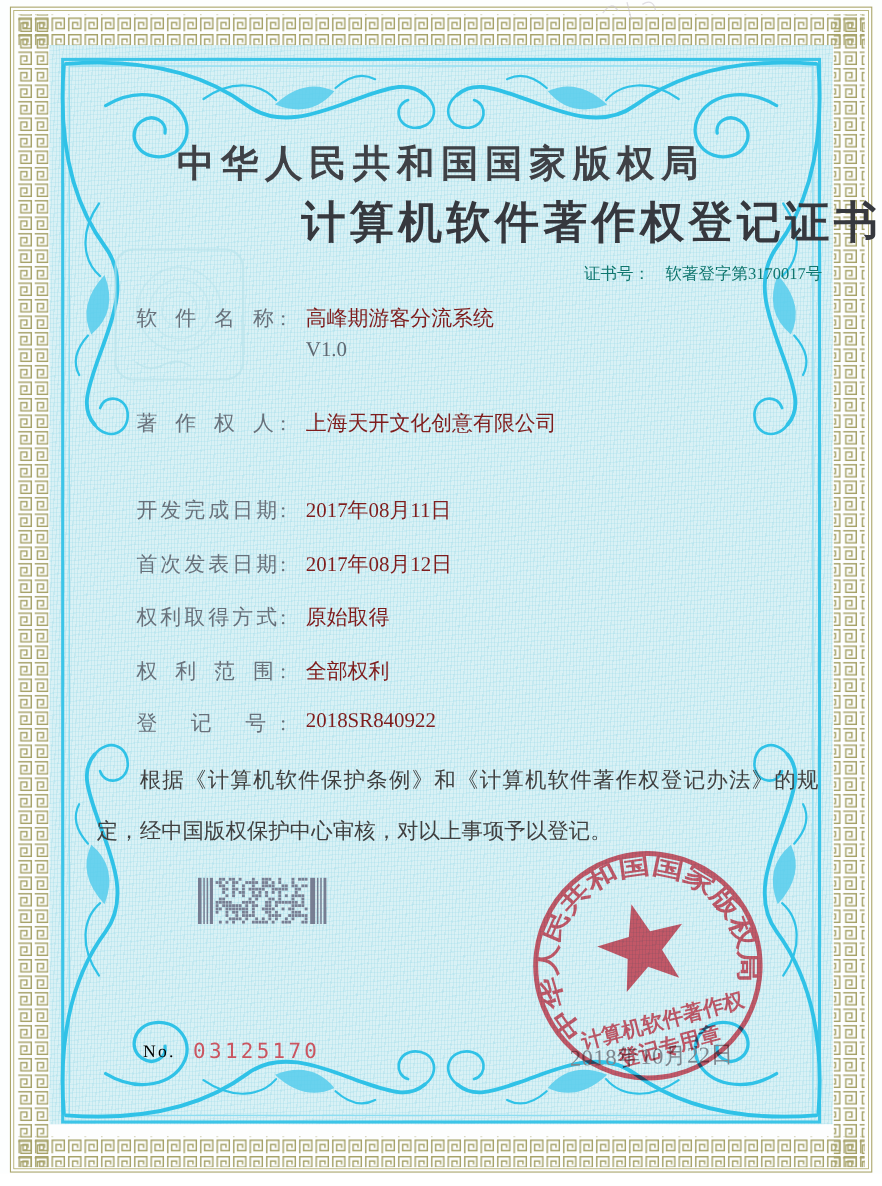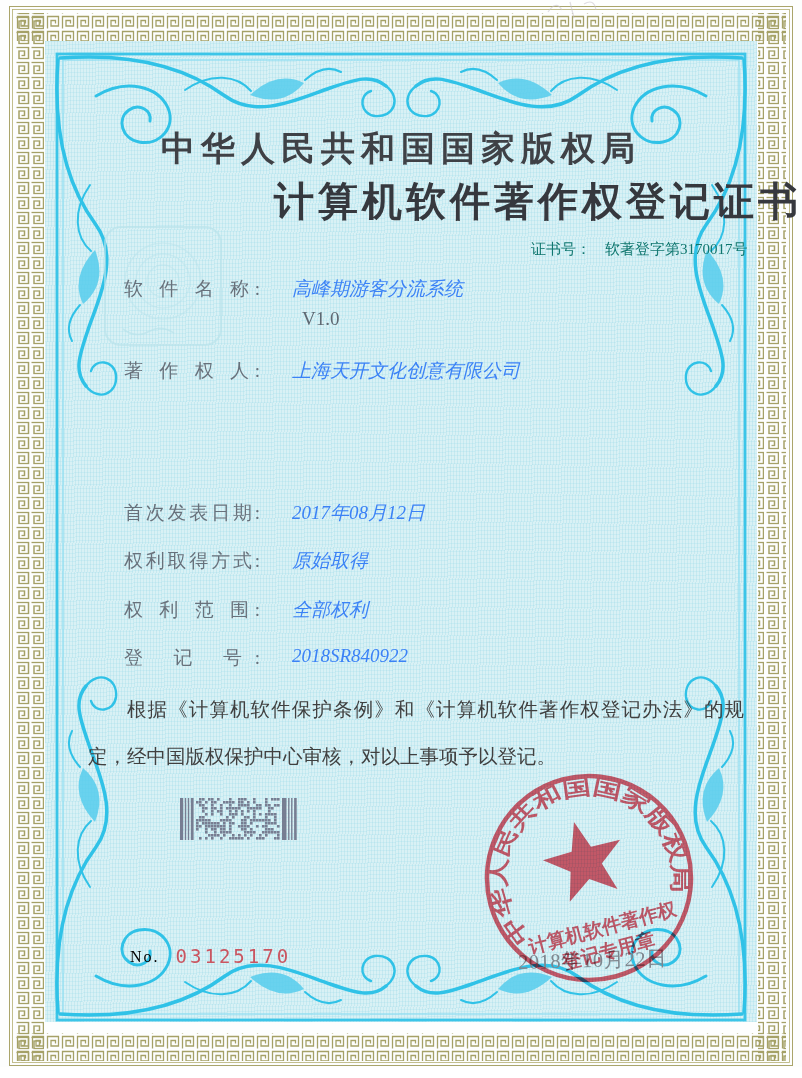--- a/index.html
+++ b/index.html
@@ -26,22 +26,22 @@
     left:0;top:174px;width:802px;text-align:right;
     font-size:40px;font-weight:700;letter-spacing:4px;color:#36383e;
   }
   .cert-no{left:531px;top:240px;font-size:15px;color:#0f766e;white-space:nowrap;}
   .cert-no .v{margin-left:14px;}
   .row{position:absolute;left:124px;white-space:nowrap;font-size:19px;}
   .flabel{
     display:inline-block;width:136px;vertical-align:top;
     text-align:justify;text-align-last:justify;color:#68717b;
   }
-  .fvalue{margin-left:32px;color:#3b82f6;font-style:italic;}
-  .fversion{position:absolute;left:278px;top:308px;font-size:19px;color:#5f6872;margin-left:24px;}
+  .fvalue{margin-left:18px;color:#7f1d1d;}
+  .fversion{position:absolute;left:278px;top:308px;font-size:19px;color:#5f6872;}
   .statement{
     position:absolute;left:88px;top:686px;width:656px;
     font-size:19.5px;line-height:47px;text-indent:39px;
     text-align:justify;color:#404040;margin:0;
   }
   .seal-date{
     position:absolute;left:518px;top:946px;font-size:20.5px;
     color:#7e868e;letter-spacing:.5px;transform:rotate(-1.5deg);
   }
   .serial{position:absolute;left:130px;top:944px;white-space:nowrap;}
@@ -334,24 +334,27 @@
   <div class="txt cert-title">计算机软件著作权登记证书</div>
   <div class="txt cert-no">
     <span>证书号：</span><span class="v">软著登字第3170017号</span>
   </div>
 
   <div class="row" style="top:276px">
     <span class="flabel">软 件 名 称:</span><span class="fvalue">高峰期游客分流系统</span>
   </div>
   <div class="fversion">V1.0</div>
 
-  <div class="row" style="top:358px">
+  <div class="row" style="top:372px">
     <span class="flabel">著 作 权 人:</span><span class="fvalue">上海天开文化创意有限公司</span>
   </div>
 
+  <div class="row" style="top:451px">
+    <span class="flabel">开发完成日期:</span><span class="fvalue">2017年08月11日</span>
+  </div>
 
   <div class="row" style="top:500px">
     <span class="flabel">首次发表日期:</span><span class="fvalue">2017年08月12日</span>
   </div>
 
   <div class="row" style="top:548px">
     <span class="flabel">权利取得方式:</span><span class="fvalue">原始取得</span>
   </div>
 
   <div class="row" style="top:597px">

